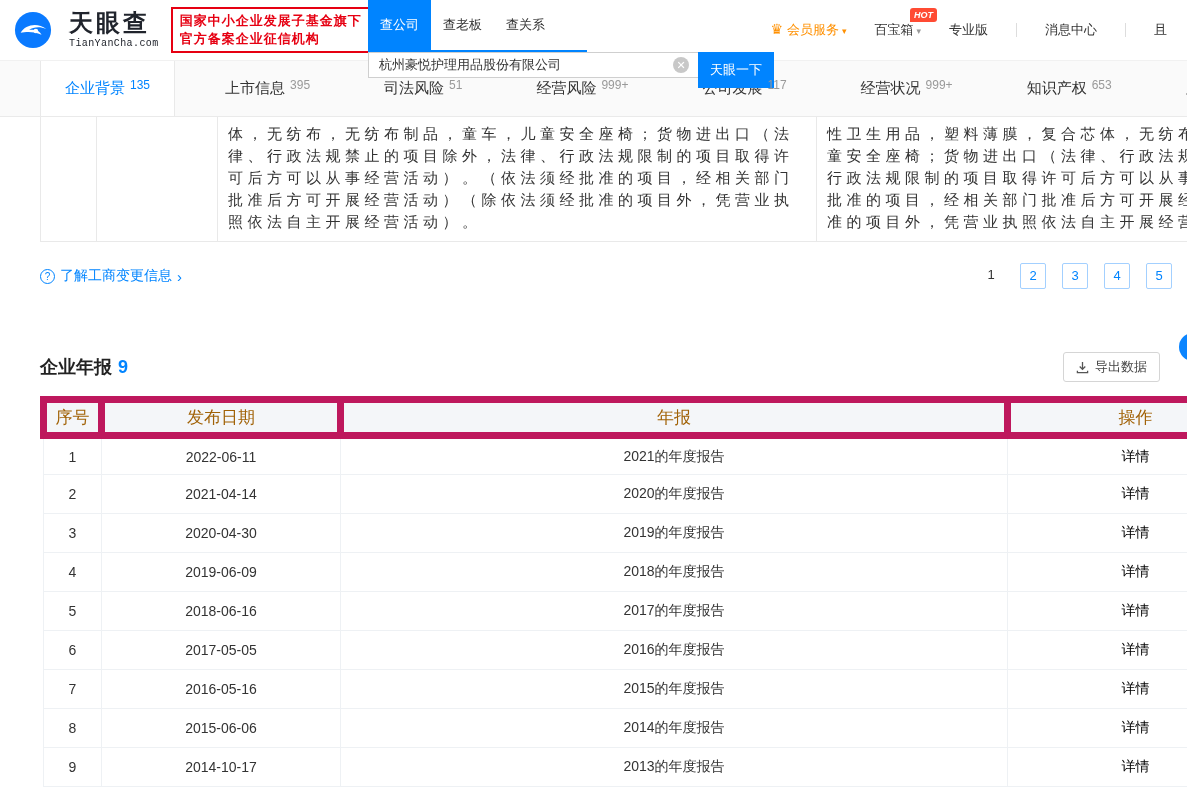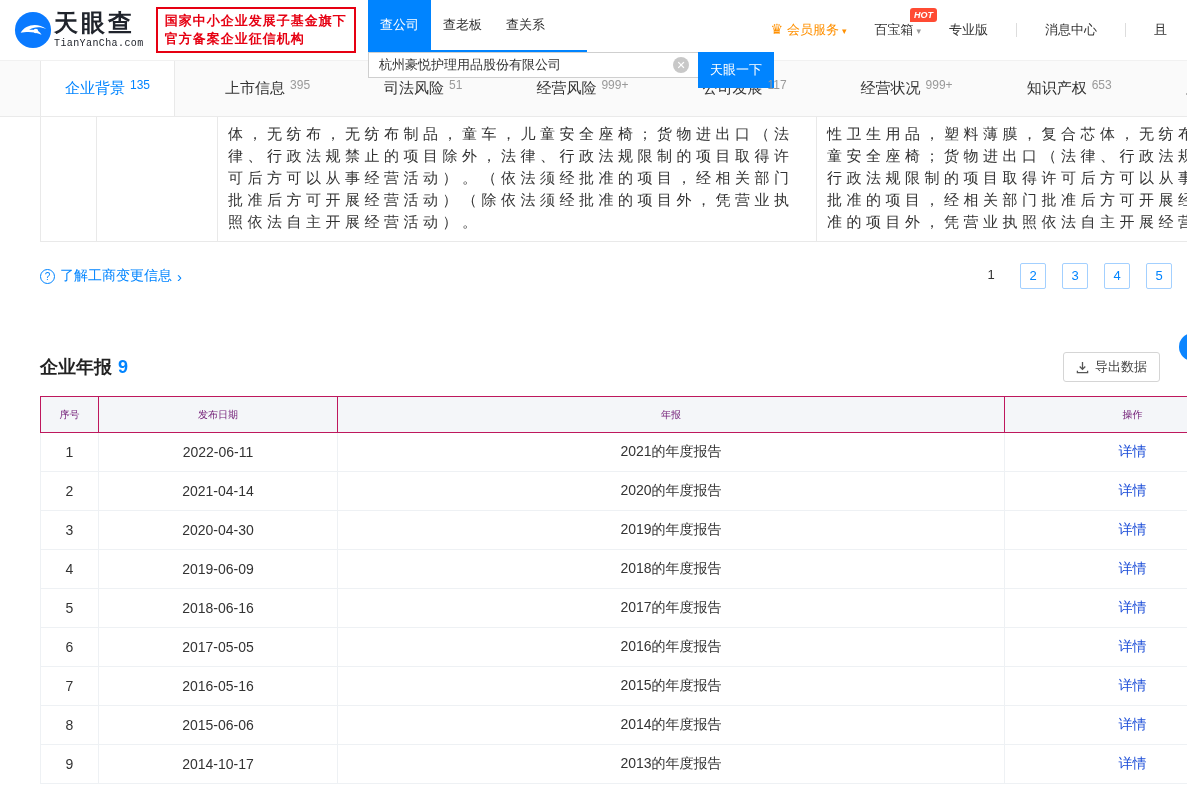--- a/index.html
+++ b/index.html
@@ -2,21 +2,21 @@
 <html><head>
 <meta charset="utf-8">
 <style>
   * { box-sizing: border-box; margin: 0; padding: 0; }
   html,body { width:1187px; height:787px; overflow:hidden; background:#fff;
     font-family:"Liberation Sans","DejaVu Sans",sans-serif; color:#333; font-size:14px; }
   body { position:relative; }
 
   
   header { height:60px; background:#fff; position:relative; display:flex; align-items:center; }
-  .logo { display:flex; align-items:center; margin-left:14px; gap:2px; cursor:pointer; }
+  .logo { display:flex; align-items:center; margin-left:14px; gap:17px; cursor:pointer; }
   .logo-icon svg { width:38px; height:38px; display:block; }
   .logo-cn { font-size:24px; font-weight:bold; color:#20242c; letter-spacing:3px; display:block; line-height:1; }
   .logo-en { font-size:10px; color:#20242c; display:block; margin-top:3px; letter-spacing:0.4px;font-family:Liberation Mono, monospace; }
   .gov-badge { margin-left:12px; border:2px solid #e60012; color:#e60012; font-weight:bold;
     font-size:13px; padding:3px 7px; line-height:18px; letter-spacing:1px; white-space:nowrap; }
 
   .search-block { position:absolute; left:368px; top:0; }
   .search-tabs { display:flex; width:fit-content; border-bottom:2px solid #0084ff; padding-right:30px; }
   .stab { font-size:13px; padding:16px 12px; color:#333; cursor:pointer; white-space:nowrap; }
   .stab.active { background:#0084ff; color:#fff; }
@@ -76,24 +76,24 @@
   
   .reports { margin-top:62px; }
   .reports-header { display:flex; justify-content:space-between; align-items:center; margin:0 27px 0 40px; }
   .reports-header h2 { font-size:18px; color:#222; font-weight:bold; }
   .reports-header .count { color:#0084ff; margin-left:6px; }
   .export-btn { display:flex; align-items:center; gap:6px; border:1px solid #d5d5d5; background:#fff;
     border-radius:3px; padding:5px 12px; font-size:13px; color:#444; cursor:pointer; font-family:inherit; }
   .export-btn svg { display:block; }
 
   table.reports-table { margin:14px 0 0 40px; width:1220px; border-collapse:collapse; table-layout:fixed; }
-  .reports-table th { height:36px; background:#f4f6f9; font-weight:400; color:#701a75; font-size:10px;
-    border:1px solid #be185d; text-align:center; }
+  .reports-table th { height:36px; background:#f4f6f9; font-weight:400; color:#a16207; font-size:17px;
+    border:7px solid #be185d; text-align:center; }
   .reports-table td { height:39px; text-align:center; font-size:14px; color:#333; border:1px solid #eef1f4; }
-  .detail-link { color:#1d4ed8; cursor:pointer; text-decoration:none;text-align:center; }
+  .detail-link { color:#000000; cursor:pointer; text-decoration:none;text-align:center; }
 
   .float-circle { position:absolute; left:1179px; top:333px; width:28px; height:28px;
     border-radius:50%; background:#0b85ff; cursor:pointer; }
 </style>
 </head>
 <body>
 
 <header>
   <div class="logo">
     <span class="logo-icon">

